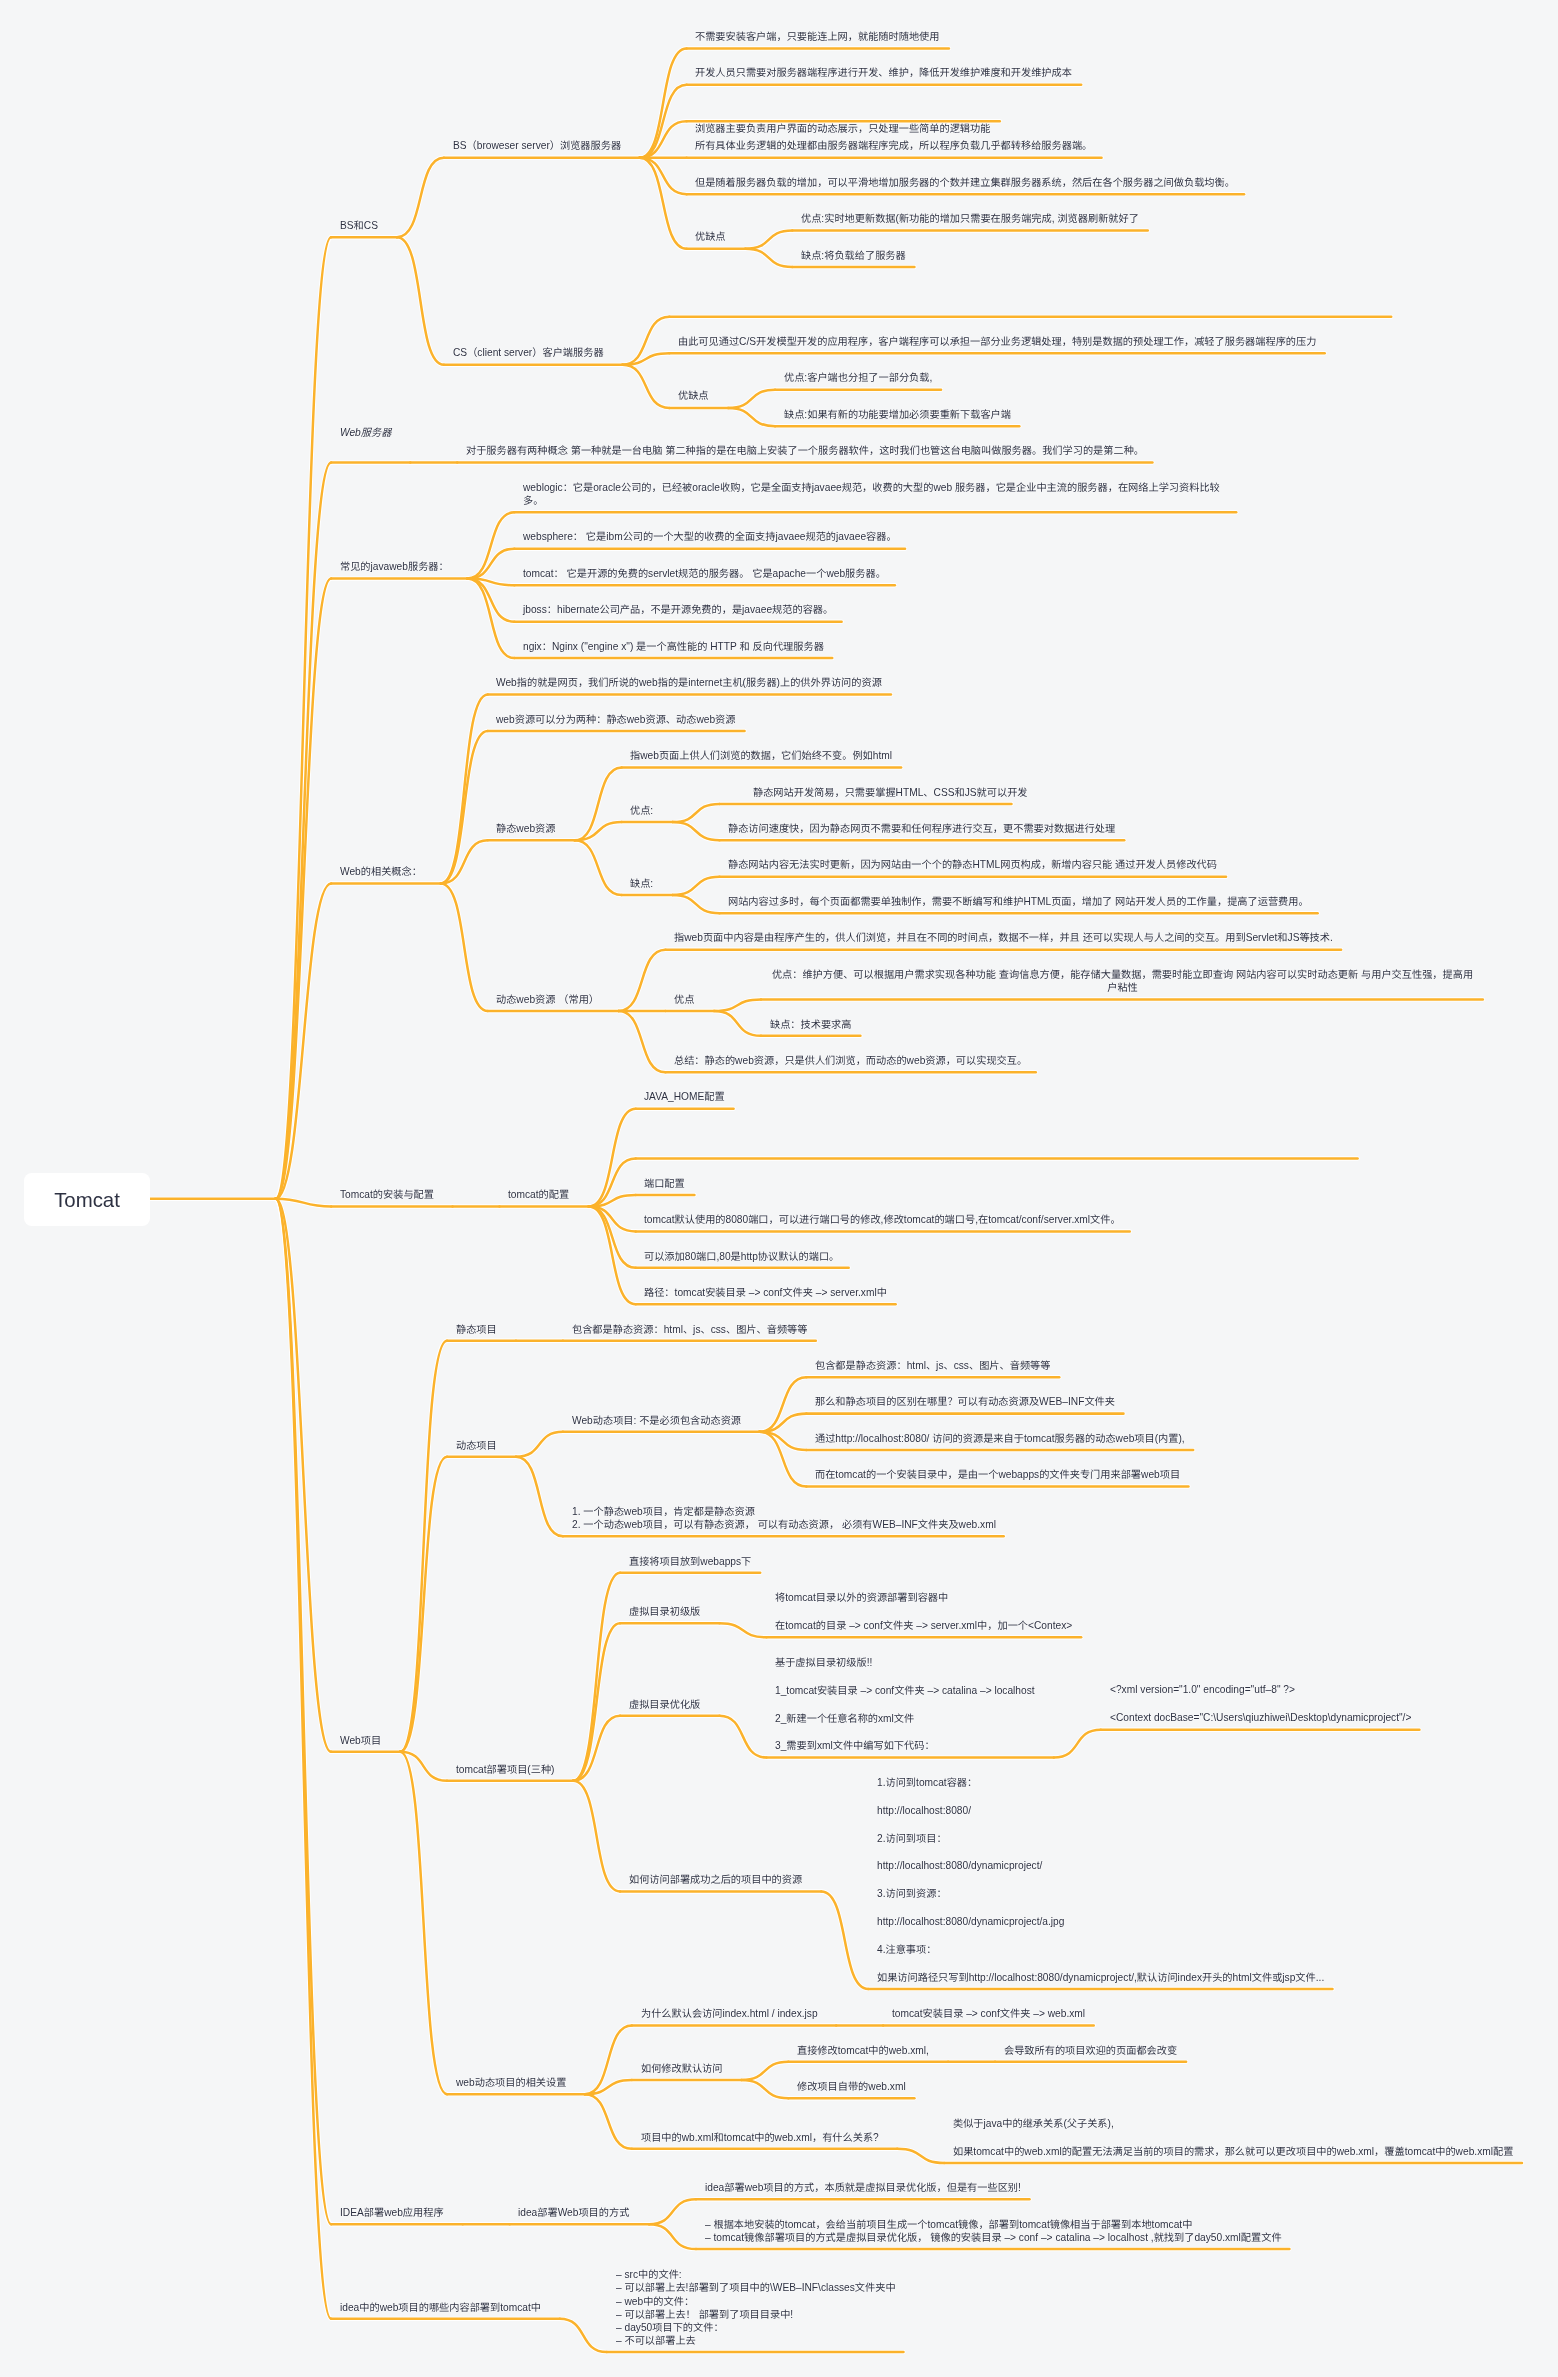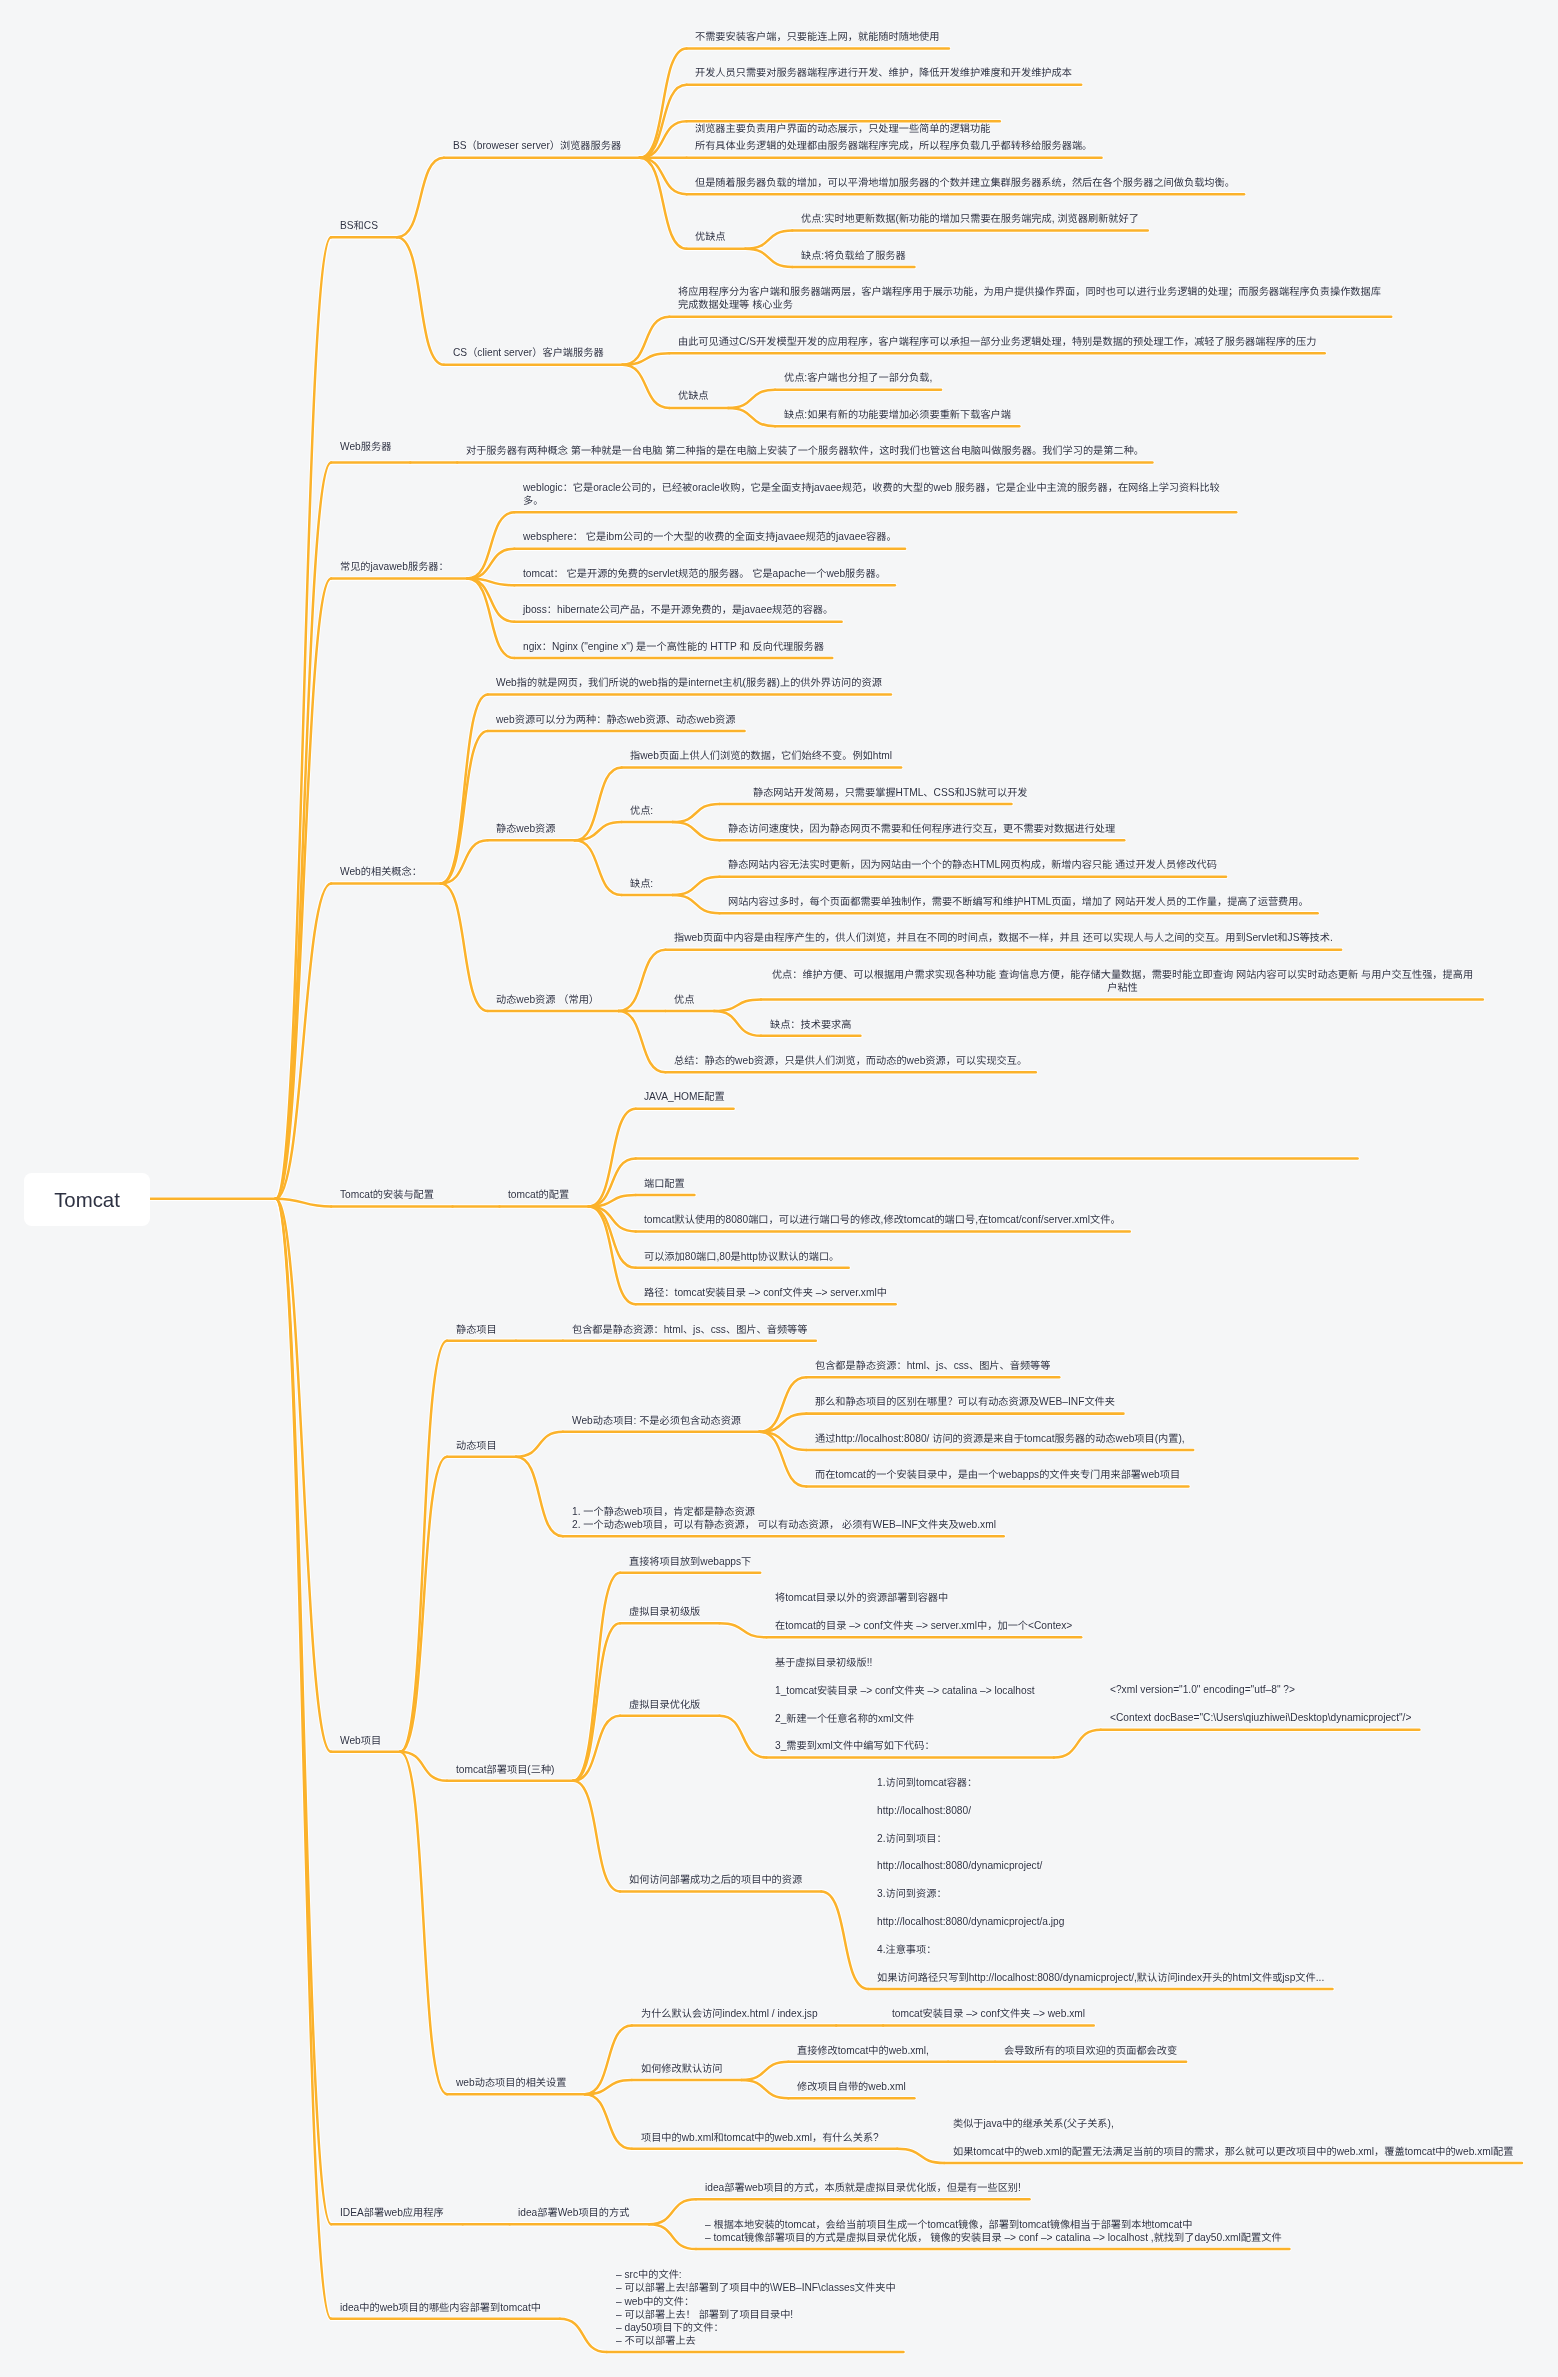--- a/index.html
+++ b/index.html
@@ -368,26 +368,25 @@
     <div class="node" style="max-width: 705px; left: 453px; top: 139px;">BS（broweser server）浏览器服务器</div>
     <div class="node" style="max-width: 705px; left: 695px; top: 30px;">不需要安装客户端，只要能连上网，就能随时随地使用</div>
     <div class="node" style="max-width: 705px; left: 695px; top: 66px;">开发人员只需要对服务器端程序进行开发、维护，降低开发维护难度和开发维护成本</div>
     <div class="node" style="max-width: 705px; left: 695px; top: 103px; margin-top: 19px;">浏览器主要负责用户界面的动态展示，只处理一些简单的逻辑功能</div>
     <div class="node" style="max-width: 705px; left: 695px; top: 139px;">所有具体业务逻辑的处理都由服务器端程序完成，所以程序负载几乎都转移给服务器端。</div>
     <div class="node" style="max-width: 705px; left: 695px; top: 176px;">但是随着服务器负载的增加，可以平滑地增加服务器的个数并建立集群服务器系统，然后在各个服务器之间做负载均衡。</div>
     <div class="node" style="max-width: 705px; left: 695px; top: 230px;">优缺点</div>
     <div class="node" style="max-width: 705px; left: 801px; top: 212px;">优点:实时地更新数据(新功能的增加只需要在服务端完成, 浏览器刷新就好了</div>
     <div class="node" style="max-width: 705px; left: 801px; top: 249px;">缺点:将负载给了服务器</div>
     <div class="node" style="max-width: 705px; left: 453px; top: 346px;">CS（client server）客户端服务器</div>
-    <div class="node" style="max-width: 705px; left: 678px; top: 285px;">将应用程序分为客户端和服务器端两层，客户端程序用于展示功能，为用户提供操作界面，同时也可以进行业务逻辑的处理；而服务器端程序负责操作数据库完成数据处理等 核心业务</div>
     <div class="node" style="max-width: 705px; left: 678px; top: 335px;">由此可见通过C/S开发模型开发的应用程序，客户端程序可以承担一部分业务逻辑处理，特别是数据的预处理工作，减轻了服务器端程序的压力</div>
     <div class="node" style="max-width: 705px; left: 678px; top: 389px;">优缺点</div>
     <div class="node" style="max-width: 705px; left: 784px; top: 371px;">优点:客户端也分担了一部分负载,</div>
     <div class="node" style="max-width: 705px; left: 784px; top: 408px;">缺点:如果有新的功能要增加必须要重新下载客户端</div>
-    <div class="node" style="max-width: 705px; left: 340px; top: 440px;">Web服务器</div>
+    <div class="node" style="max-width: 705px; left: 340px; top: 426px; font-style: italic;">Web服务器</div>
     <div class="node" style="max-width: 705px; left: 466px; top: 444px;">对于服务器有两种概念 第一种就是一台电脑 第二种指的是在电脑上安装了一个服务器软件，这时我们也管这台电脑叫做服务器。我们学习的是第二种。</div>
     <div class="node" style="max-width: 705px; left: 340px; top: 560px;">常见的javaweb服务器：</div>
     <div class="node" style="max-width: 705px; left: 523px; top: 481px;">weblogic：它是oracle公司的，已经被oracle收购，它是全面支持javaee规范，收费的大型的web 服务器，它是企业中主流的服务器，在网络上学习资料比较多。</div>
     <div class="node" style="max-width: 705px; left: 523px; top: 530px;">websphere： 它是ibm公司的一个大型的收费的全面支持javaee规范的javaee容器。</div>
     <div class="node" style="max-width: 705px; left: 523px; top: 567px;">tomcat： 它是开源的免费的servlet规范的服务器。 它是apache一个web服务器。</div>
     <div class="node" style="max-width: 705px; left: 523px; top: 603px;">jboss：hibernate公司产品，不是开源免费的，是javaee规范的容器。</div>
     <div class="node" style="max-width: 705px; left: 523px; top: 640px;">ngix：Nginx ("engine x") 是一个高性能的 HTTP 和 反向代理服务器</div>
     <div class="node" style="max-width: 705px; left: 340px; top: 865px;">Web的相关概念：</div>
     <div class="node" style="max-width: 705px; left: 496px; top: 676px;">Web指的就是网页，我们所说的web指的是internet主机(服务器)上的供外界访问的资源</div>
     <div class="node" style="max-width: 705px; left: 496px; top: 713px;">web资源可以分为两种：静态web资源、动态web资源</div>

